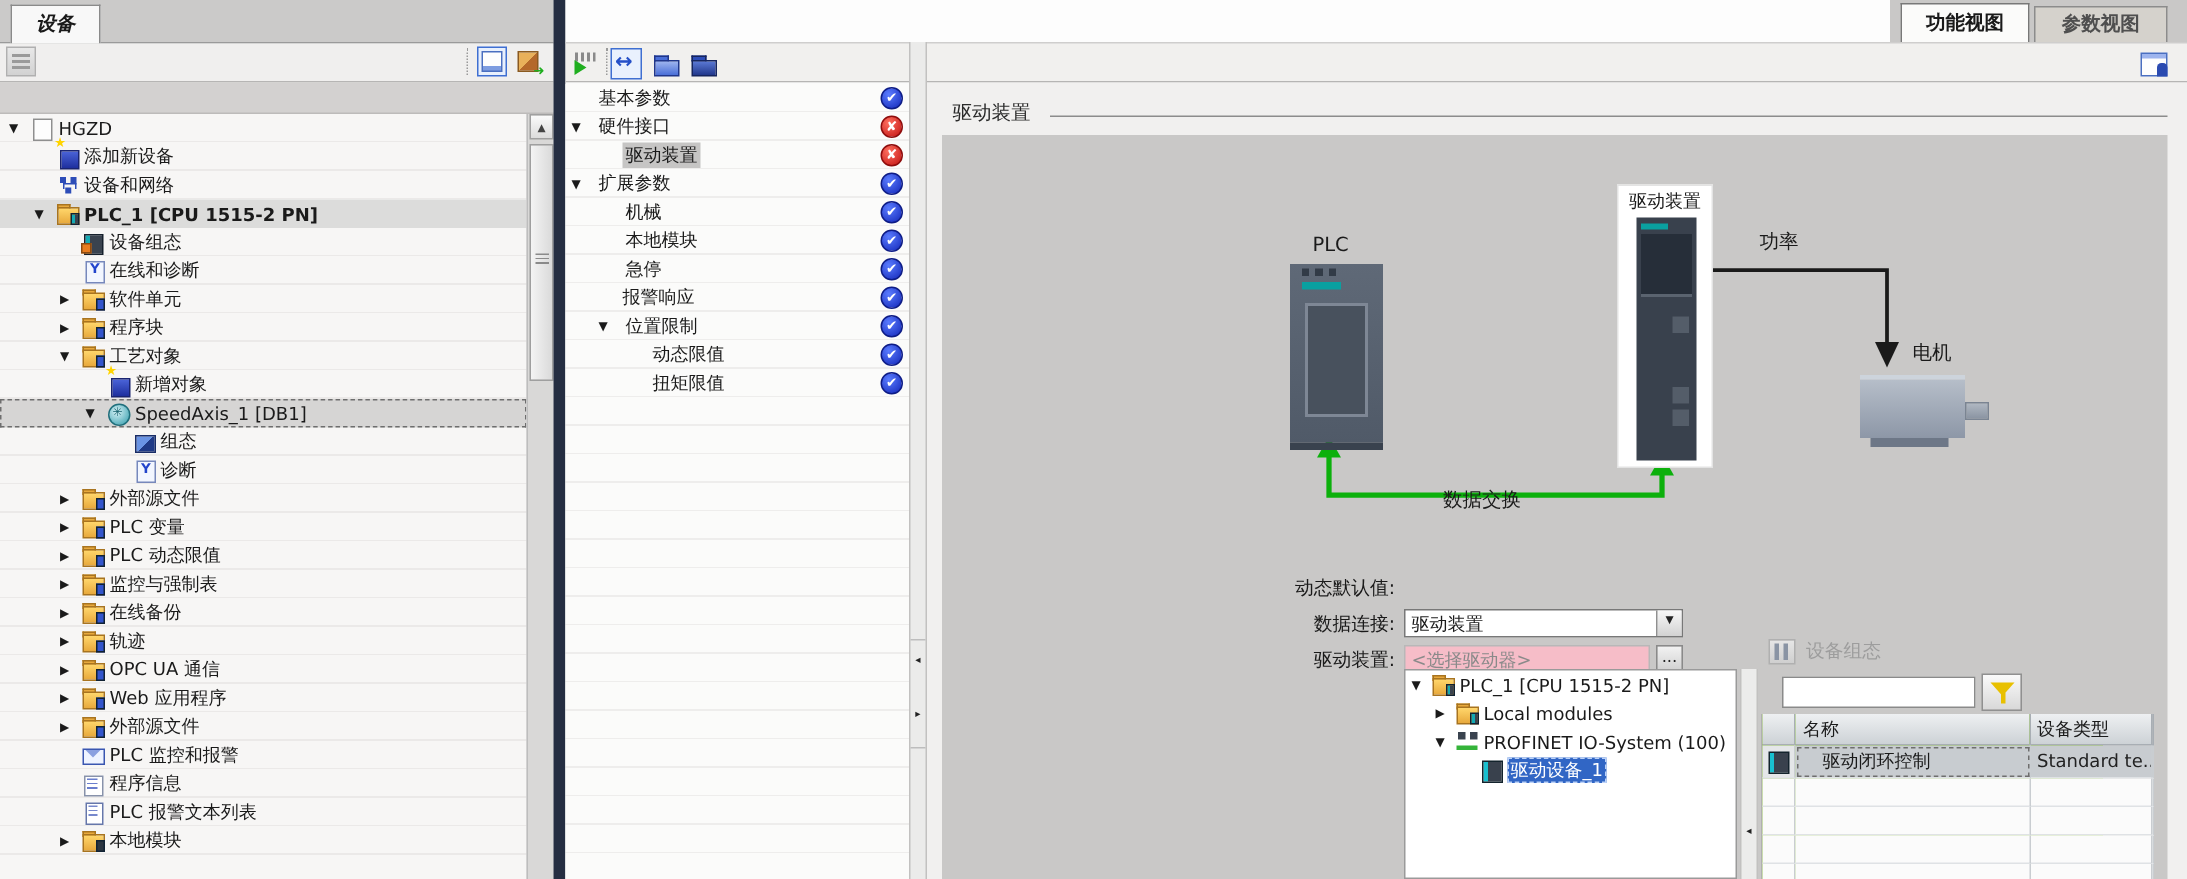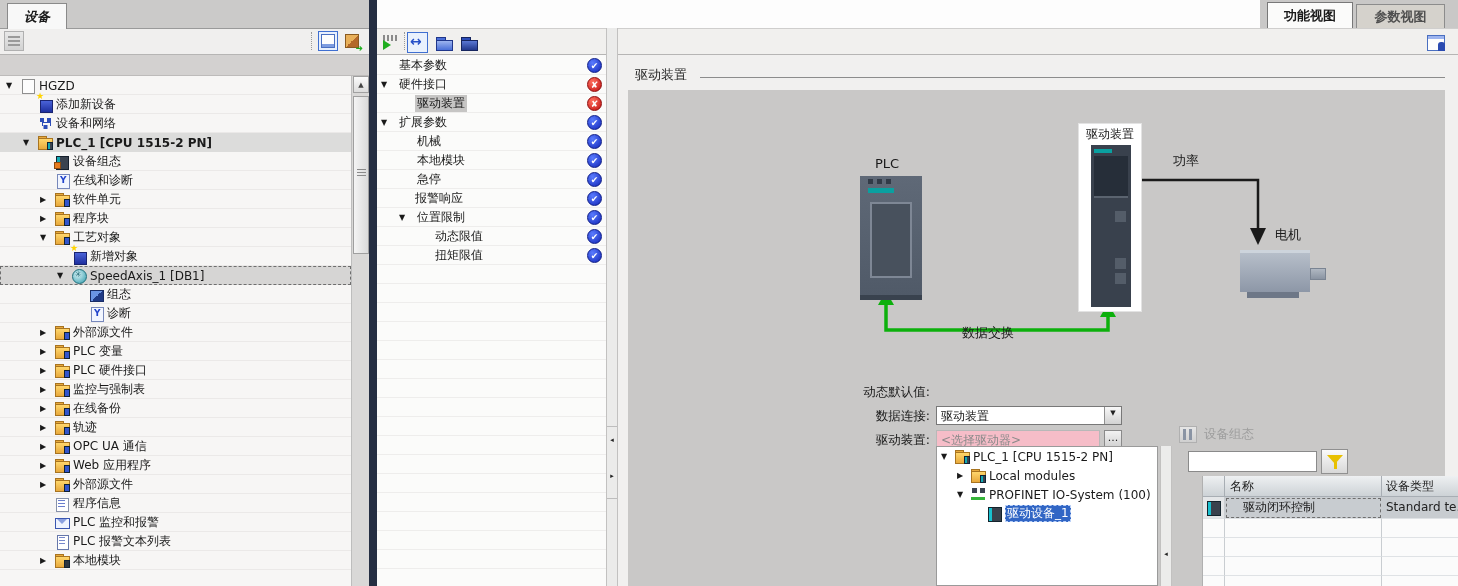--- a/index.html
+++ b/index.html
@@ -201,21 +201,21 @@
   #devcfg .cfgicon { display:inline-block; width:18px; height:17px; margin-right:7px; background:linear-gradient(#e6e6e6,#cfcfcf); border:1px solid #b0b0b0; position:relative; }
   #devcfg .cfgicon::before { content:""; position:absolute; left:3px; top:2px; width:3px; height:11px; background:#8a94a4; }
   #devcfg .cfgicon::after { content:""; position:absolute; left:9px; top:2px; width:3px; height:11px; background:#8a94a4; }
   #filter-input { position:absolute; left:1188px; top:451px; width:129px; height:21px; border:1px solid #8a8a8a; background:#fff; z-index:8; font-size:12px; padding:0 3px; font-family:inherit; }
   #funnel-btn { position:absolute; left:1321px; top:449px; width:27px; height:25px; background:linear-gradient(#fafafa,#d8d8d8);
      border:1px solid #909090; z-index:8; }
   #funnel-btn .cone { position:absolute; left:5px; top:5px; width:0; height:0;
      border-left:8px solid transparent; border-right:8px solid transparent; border-top:9px solid #e8c000; }
   #funnel-btn .stem { position:absolute; left:12px; top:12px; width:3px; height:7px; background:#e8c000; }
 
-  #device-table { position:absolute; left:1174px; top:476px; width:228px; bottom:0; background:#84cc16; z-index:8; border-left:1px solid #b0b0b0;margin-left:28px; }
+  #device-table { position:absolute; left:1174px; top:476px; width:228px; bottom:0; background:#84cc16; z-index:8; border-left:1px solid #b0b0b0; }
   .tabrow { display:flex; height:19px; }
   .tabrow .cell { display:block; height:100%; border-right:1px solid #c9cdd1; border-bottom:1px solid #dfe2e5; overflow:hidden; white-space:nowrap; }
   .c0 { width:22px; flex:none; background:#ebebeb; }
   .c1 { width:157px; flex:none; padding-left:5px; }
   .c2 { width:81px; flex:none; padding-left:4px; }
   .c3 { flex:1; }
   #table-head { height:21px; }
   #table-head .cell { background:linear-gradient(#eef0f2,#cdd2d6); border-right:1px solid #a8aeb4; border-bottom:1px solid #a8aeb4;
      font-size:12px; line-height:20px; }
   .tabrow.first { height:22px; }
@@ -325,21 +325,21 @@
         <span class="icon i-foldergen">
           <i></i>
         </span>
         <span class="lbl">PLC 变量</span>
       </div>
       <div class="trow" style="padding-left: 40px;">
         <span class="arrow">▶</span>
         <span class="icon i-foldergen">
           <i></i>
         </span>
-        <span class="lbl">PLC 硬件接口</span>
+        <span class="lbl">PLC 动态限值</span>
       </div>
       <div class="trow" style="padding-left: 40px;">
         <span class="arrow">▶</span>
         <span class="icon i-foldergen">
           <i></i>
         </span>
         <span class="lbl">监控与强制表</span>
       </div>
       <div class="trow" style="padding-left: 40px;">
         <span class="arrow">▶</span>
@@ -368,30 +368,30 @@
           <i></i>
         </span>
         <span class="lbl">Web 应用程序</span>
       </div>
       <div class="trow" style="padding-left: 40px;">
         <span class="arrow">▶</span>
         <span class="icon i-foldergen">
           <i></i>
         </span>
         <span class="lbl">外部源文件</span>
+      </div>
+      <div class="trow" style="padding-left: 40px;">
+        <span class="arrow"></span>
+        <span class="icon i-alarm"></span>
+        <span class="lbl">PLC 监控和报警</span>
       </div>
       <div class="trow" style="padding-left: 40px;">
         <span class="arrow"></span>
         <span class="icon i-proginfo"></span>
         <span class="lbl">程序信息</span>
-      </div>
-      <div class="trow" style="padding-left: 40px;">
-        <span class="arrow"></span>
-        <span class="icon i-alarm"></span>
-        <span class="lbl">PLC 监控和报警</span>
       </div>
       <div class="trow" style="padding-left: 40px;">
         <span class="arrow"></span>
         <span class="icon i-alarmtext"></span>
         <span class="lbl">PLC 报警文本列表</span>
       </div>
       <div class="trow" style="padding-left: 40px;">
         <span class="arrow">▶</span>
         <span class="icon i-localmod">
           <i></i>

